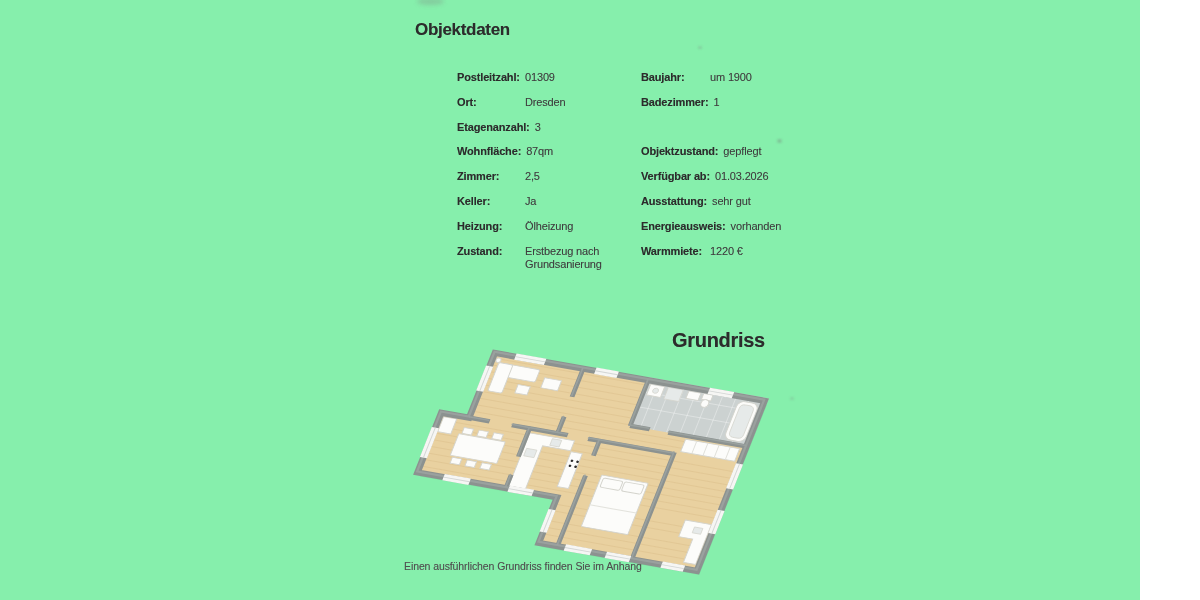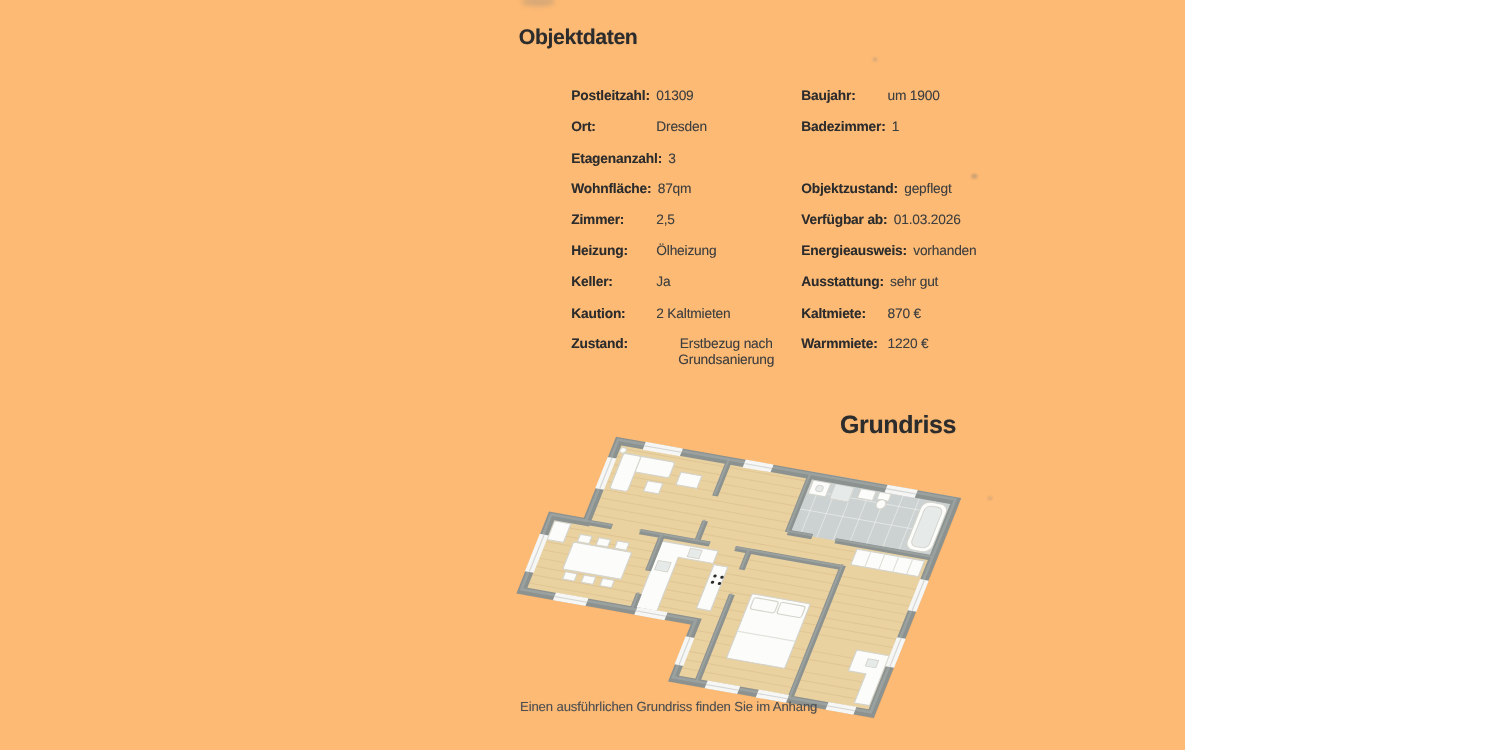--- a/index.html
+++ b/index.html
@@ -1,17 +1,17 @@
 <!DOCTYPE html>
 <html style="--text: #3e3e3e; --heading: #2c2c2c; --caption: #4f4f4f; --wall: #8c9290; --wall_top: #9ca3a1; --wood: #e9d1a0; --plank: #d7ba85; --tile: #ccd2d1; --furniture: #fcfcfa; --furniture_edge: #d4d4cd; --fixture: #e6eae9; --window: #f6f6f4; --dots: #2b2b2b;"><head>
 <meta charset="utf-8">
 <style>
   html,body{margin:0;padding:0;background:#ffffff;}
   .sheet{
-    position:relative;width:948px;height:600px;background:#fdba74;overflow:hidden;
+    position:relative;width:1140px;height:600px;background:#86efac;overflow:hidden;
     font-family:"Liberation Sans","DejaVu Sans",sans-serif;
     color:var(--text,#3e3e3e);
   }
   
   .doc-title{
     position:absolute;left:415px;top:20px;margin:0;
     font-size:17px;font-weight:bold;letter-spacing:-0.3px;
     color:var(--heading,#2c2c2c);
     text-shadow:0 0 0.6px rgba(70,70,70,.5);
   }
@@ -24,25 +24,25 @@
   
   .data-table{position:absolute;left:433px;top:71px;width:600px;}
   .row{display:flex;min-height:24.8px;align-items:flex-start;font-size:11px;line-height:13px;letter-spacing:-0.15px;}
   .cell{display:flex;align-items:flex-start;}
   .cell-left{width:184px;flex:0 0 184px;padding-left:24px;}
   .cell-right{flex:1 1 auto;}
   .lbl{font-weight:bold;color:var(--heading,#303030);white-space:nowrap;padding-right:5px;
        text-shadow:0 0 0.5px rgba(70,70,70,.45);}
   .cell-left .lbl{min-width:63px;}
   .cell-right .lbl{min-width:64px;}
-  .val{color:var(--text,#474747);text-shadow:0 0 0.5px rgba(90,90,90,.4);text-align:center;}
+  .val{color:var(--text,#474747);text-shadow:0 0 0.5px rgba(90,90,90,.4);}
   .cell-left .val{max-width:112px;}
   
   .plan-caption{
-    position:absolute;left:416px;top:560px;margin:0;
+    position:absolute;left:404px;top:560px;margin:0;
     font-size:10.5px;letter-spacing:-0.1px;color:var(--caption,#4f4f4f);
     text-shadow:0 0 0.6px rgba(100,100,100,.45);white-space:nowrap;
   }
   
   .plan-wrap{position:absolute;left:394px;top:328px;width:380px;height:258px;}
   .shadow{fill:#000;opacity:.05;}
   .woodfill{fill:var(--wood,#e9d1a0);}
   .plank{stroke:var(--plank,#d7ba85);stroke-width:.8;opacity:.5;fill:none;}
   .tilefill{fill:var(--tile,#ccd2d1);stroke:none;}
   .tileline{stroke:#ffffff;stroke-width:.7;opacity:.5;fill:none;}
@@ -116,50 +116,40 @@
         <span class="val">2,5</span>
       </div>
       <div class="cell cell-right">
         <span class="lbl">Verfügbar ab:</span>
         <span class="val">01.03.2026</span>
       </div>
     </div>
 
     <div class="row">
       <div class="cell cell-left">
+        <span class="lbl">Keller:</span>
+        <span class="val">Ja</span>
+      </div>
+      <div class="cell cell-right">
+        <span class="lbl">Ausstattung:</span>
+        <span class="val">sehr gut</span>
+      </div>
+    </div>
+
+    <div class="row">
+      <div class="cell cell-left">
         <span class="lbl">Heizung:</span>
         <span class="val">Ölheizung</span>
       </div>
       <div class="cell cell-right">
         <span class="lbl">Energieausweis:</span>
         <span class="val">vorhanden</span>
       </div>
     </div>
 
-    <div class="row">
-      <div class="cell cell-left">
-        <span class="lbl">Keller:</span>
-        <span class="val">Ja</span>
-      </div>
-      <div class="cell cell-right">
-        <span class="lbl">Ausstattung:</span>
-        <span class="val">sehr gut</span>
-      </div>
-    </div>
-
-    <div class="row">
-      <div class="cell cell-left">
-        <span class="lbl">Kaution:</span>
-        <span class="val">2 Kaltmieten</span>
-      </div>
-      <div class="cell cell-right">
-        <span class="lbl">Kaltmiete:</span>
-        <span class="val">870 €</span>
-      </div>
-    </div>
 
     <div class="row">
       <div class="cell cell-left">
         <span class="lbl">Zustand:</span>
         <span class="val">Erstbezug nach Grundsanierung</span>
       </div>
       <div class="cell cell-right">
         <span class="lbl">Warmmiete:</span>
         <span class="val">1220 €</span>
       </div>

